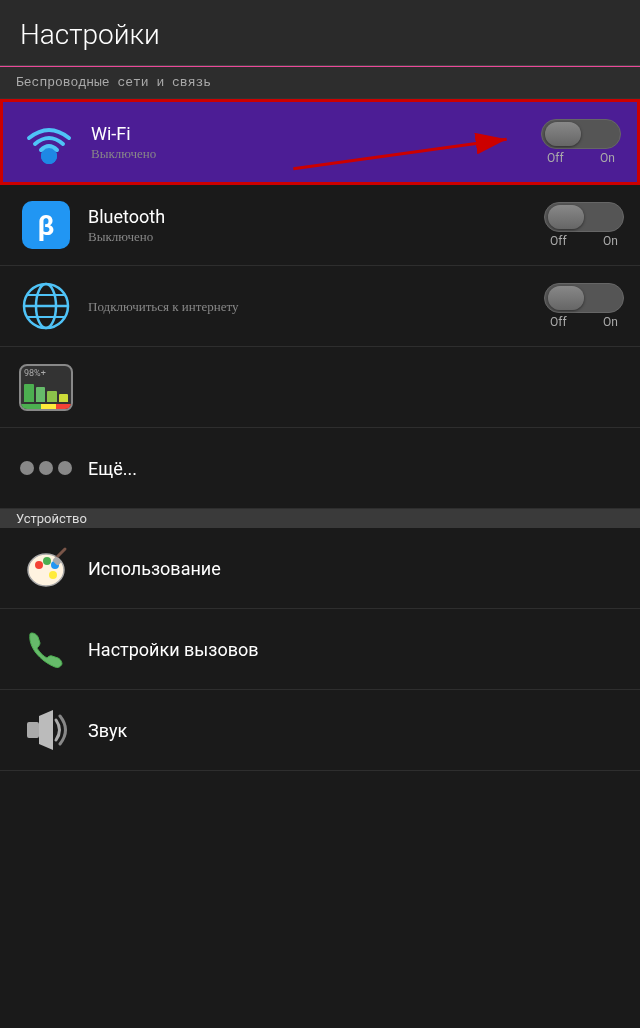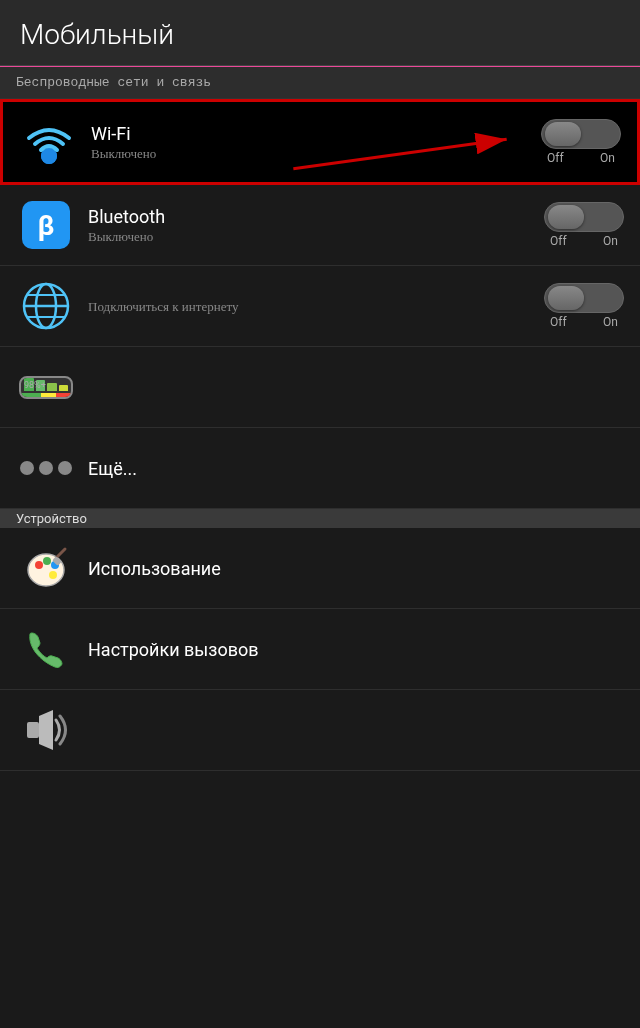--- a/index.html
+++ b/index.html
@@ -43,21 +43,21 @@
       align-items: center;
       padding: 10px 16px;
       background: #1a1a1a;
       border-bottom: 1px solid #2e2e2e;
       min-height: 72px;
       position: relative;
     }
 
     .settings-item.highlighted {
       border: 3px solid #cc0000;
-      background: #000000;
+      background: #4c1d95;
     }
 
     .icon-wrap {
       width: 60px;
       height: 60px;
       display: flex;
       align-items: center;
       justify-content: center;
       flex-shrink: 0;
       margin-right: 12px;
@@ -136,21 +136,21 @@
       align-items: center;
       justify-content: center;
       color: white;
       font-size: 28px;
       font-weight: bold;
     }
 
     
     .usage-icon {
       width: 54px;
-      height: 23px;
+      height: 47px;
       background: #333;
       border: 2px solid #888;
       border-radius: 8px;
       position: relative;
       overflow: hidden;
       display: flex;
       flex-direction: column;
       justify-content: flex-end;
     }
 
@@ -209,21 +209,21 @@
       top: 0; left: 0; right: 0; bottom: 0;
       pointer-events: none;
       z-index: 10;
     }
 
   </style>
 </head>
 <body>
 
 <div class="header">
-  <span class="header-title">Мобильный</span>
+  <span class="header-title">Настройки</span>
 </div>
 
 <div class="section-header">Беспроводные сети и связь</div>
 
 <div class="settings-item highlighted" style="position:relative;">
   <div class="icon-wrap">
     <svg class="wifi-svg" width="48" height="48" viewBox="0 0 48 48">
 
       <circle cx="24" cy="38" r="8" fill="#2196F3"></circle>
       <ellipse cx="24" cy="38" rx="8" ry="8" fill="#1e88e5"></ellipse>
@@ -364,13 +364,16 @@
   <div class="icon-wrap">
     <svg width="50" height="44" viewBox="0 0 50 44">
 
       <rect x="6" y="14" width="12" height="16" rx="2" fill="#aaa"></rect>
       <polygon points="18,8 32,2 32,42 18,36" fill="#bbb"></polygon>
 
       <path d="M35 12 Q42 22 35 32" stroke="#aaa" stroke-width="3" fill="none" stroke-linecap="round"></path>
       <path d="M39 8 Q50 22 39 36" stroke="#888" stroke-width="3" fill="none" stroke-linecap="round"></path>
     </svg>
   </div>
+  <div class="item-text">
+    <div class="item-title">Звук</div>
+  </div>
 </div>
 
 </body></html>

